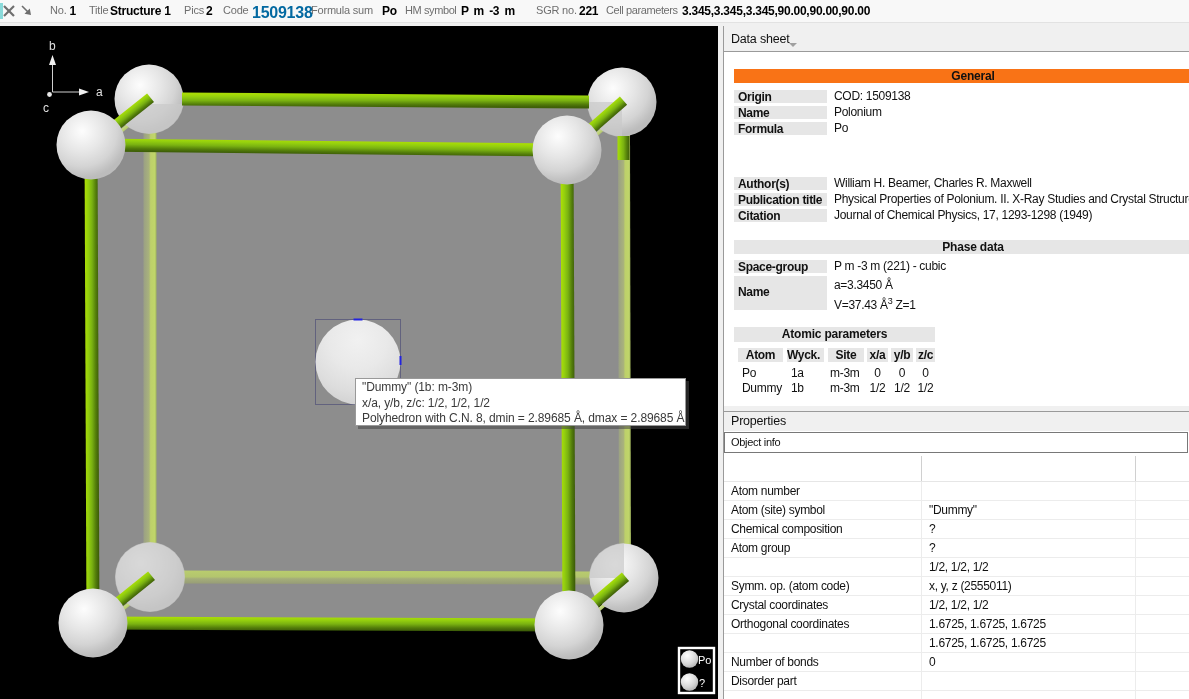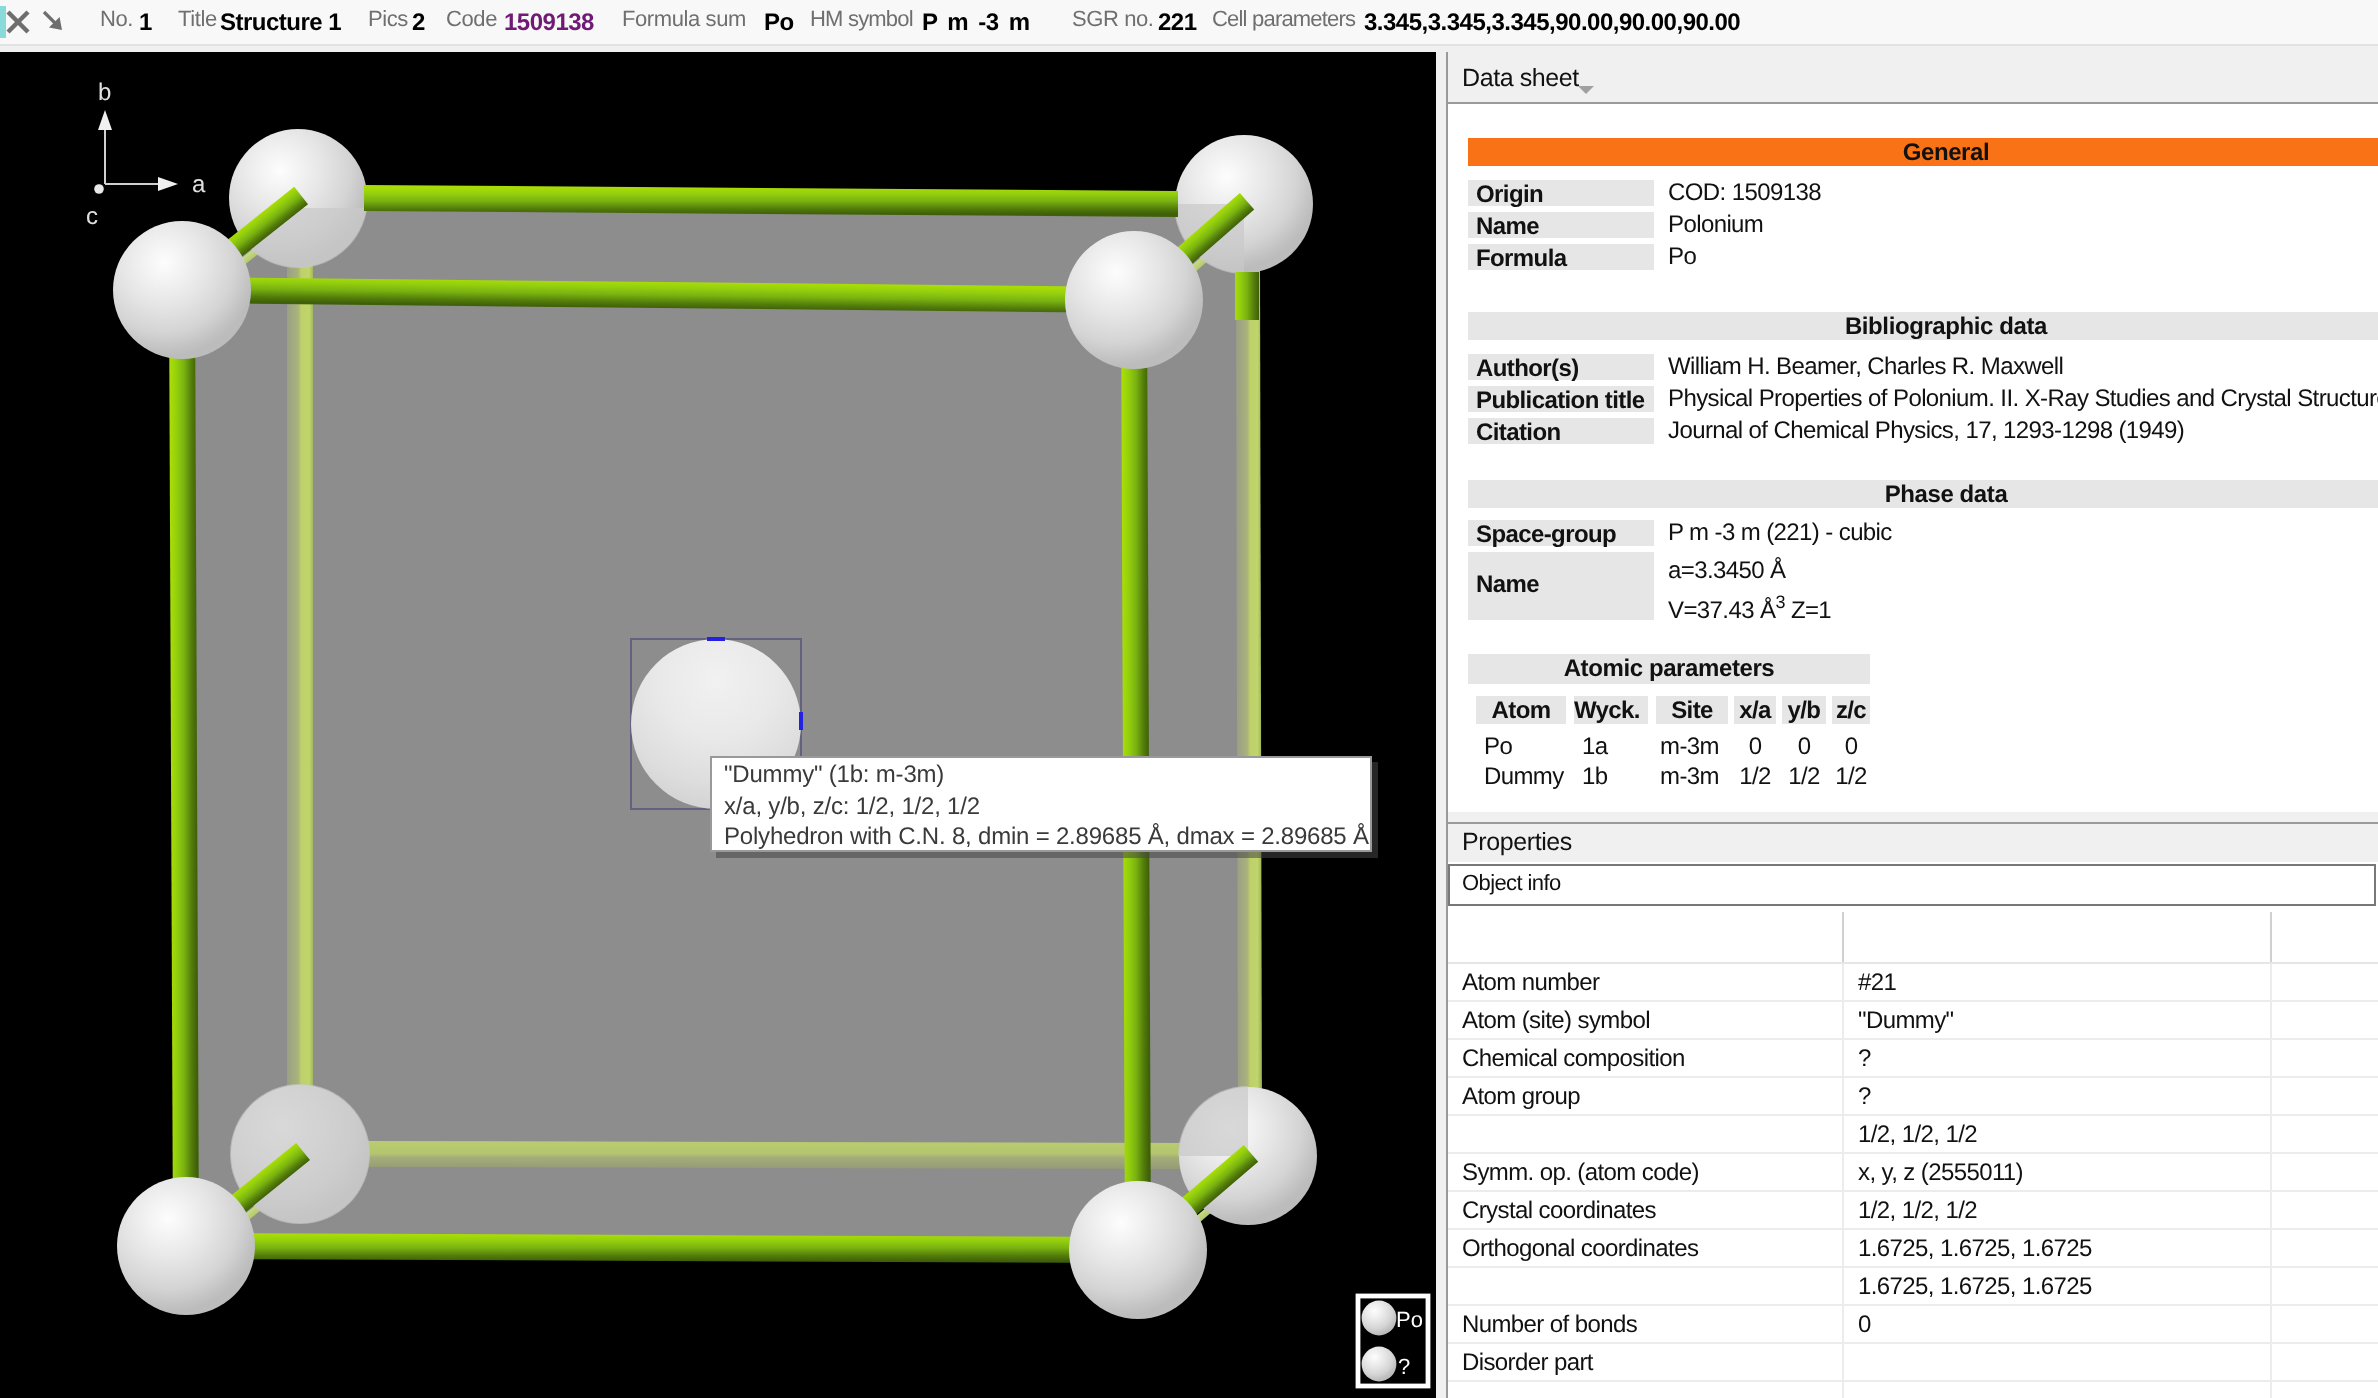--- a/index.html
+++ b/index.html
@@ -21,21 +21,21 @@
       </g>
       <polygon points="10,10 3.5,8.8 8.8,3.5" fill="#6e6e6e"></polygon>
     </svg>
     <div style="position:absolute;left:50px;top:4px;font-size:11px;color:#6f6f6f;letter-spacing:-0.2px;white-space:nowrap">No.</div>
     <div style="position:absolute;left:69.5px;top:4px;font-size:12px;color:#000;font-weight:600;letter-spacing:-0.25px;white-space:nowrap">1</div>
     <div style="position:absolute;left:89px;top:4px;font-size:11px;color:#6f6f6f;letter-spacing:-0.2px;white-space:nowrap">Title</div>
     <div style="position:absolute;left:110px;top:4px;font-size:12px;color:#000;font-weight:600;letter-spacing:-0.25px;white-space:nowrap">Structure 1</div>
     <div style="position:absolute;left:184px;top:4px;font-size:11px;color:#6f6f6f;letter-spacing:-0.2px;white-space:nowrap">Pics</div>
     <div style="position:absolute;left:206px;top:4px;font-size:12px;color:#000;font-weight:600;letter-spacing:-0.25px;white-space:nowrap">2</div>
     <div style="position:absolute;left:223px;top:4px;font-size:11px;color:#6f6f6f;letter-spacing:-0.2px;white-space:nowrap">Code</div>
-    <div style="position:absolute;left:252px;top:4px;font-size:12px;color:#701a75;font-weight:600;letter-spacing:-0.25px;white-space:nowrap">1509138</div>
+    <div style="position:absolute;left:252px;top:4px;font-size:16px;color:#0369a1;font-weight:600;letter-spacing:-0.25px;white-space:nowrap">1509138</div>
     <div style="position:absolute;left:311px;top:4px;font-size:11px;color:#6f6f6f;letter-spacing:-0.2px;white-space:nowrap">Formula sum</div>
     <div style="position:absolute;left:382px;top:4px;font-size:12px;color:#000;font-weight:600;letter-spacing:-0.25px;white-space:nowrap">Po</div>
     <div style="position:absolute;left:405px;top:4px;font-size:11px;color:#6f6f6f;letter-spacing:-0.2px;white-space:nowrap;letter-spacing:-0.4px">HM symbol</div>
     <div style="position:absolute;left:461px;top:4px;font-size:12px;color:#000;font-weight:600;letter-spacing:-0.25px;white-space:nowrap;word-spacing:2px">P m -3 m</div>
     <div style="position:absolute;left:536px;top:4px;font-size:11px;color:#6f6f6f;letter-spacing:-0.2px;white-space:nowrap">SGR no.</div>
     <div style="position:absolute;left:579px;top:4px;font-size:12px;color:#000;font-weight:600;letter-spacing:-0.25px;white-space:nowrap">221</div>
     <div style="position:absolute;left:606px;top:4px;font-size:11px;color:#6f6f6f;letter-spacing:-0.2px;white-space:nowrap;letter-spacing:-0.4px">Cell parameters</div>
     <div style="position:absolute;left:682px;top:4px;font-size:12px;color:#000;font-weight:600;letter-spacing:-0.25px;white-space:nowrap">3.345,3.345,3.345,90.00,90.00,90.00</div>
 <svg width="718" height="673" viewBox="0 0 718 673" style="position:absolute;left:0;top:26px">
 <defs>
@@ -232,23 +232,20 @@
     <div style="position:absolute;left:789px;top:43px;width:0;height:0;border-left:4px solid transparent;border-right:4px solid transparent;border-top:4px solid #a0a0a0"></div>
     <div style="position:absolute;left:734px;top:69px;width:521px;height:14px;background:#f97316;overflow:hidden">
       <div style="position:absolute;left:0;top:0;width:478px;text-align:center;font-weight:bold;font-size:12px;color:#111;line-height:14px;letter-spacing:-0.2px">General</div>
     </div>
     <div style="position:absolute;left:734px;top:90px;width:93px;height:13px;background:#e6e6e6;font-weight:bold;font-size:12px;color:#111;line-height:14px;padding-left:4px;box-sizing:border-box;letter-spacing:-0.3px;white-space:nowrap">Origin</div>
     <div style="position:absolute;left:834px;top:90px;width:360px;height:13px;font-size:12px;color:#111;line-height:13px;letter-spacing:-0.3px;white-space:nowrap;overflow:hidden">COD: 1509138</div>
     <div style="position:absolute;left:734px;top:106px;width:93px;height:13px;background:#e6e6e6;font-weight:bold;font-size:12px;color:#111;line-height:14px;padding-left:4px;box-sizing:border-box;letter-spacing:-0.3px;white-space:nowrap">Name</div>
     <div style="position:absolute;left:834px;top:106px;width:360px;height:13px;font-size:12px;color:#111;line-height:13px;letter-spacing:-0.3px;white-space:nowrap;overflow:hidden">Polonium</div>
     <div style="position:absolute;left:734px;top:122px;width:93px;height:13px;background:#e6e6e6;font-weight:bold;font-size:12px;color:#111;line-height:14px;padding-left:4px;box-sizing:border-box;letter-spacing:-0.3px;white-space:nowrap">Formula</div>
     <div style="position:absolute;left:834px;top:122px;width:360px;height:13px;font-size:12px;color:#111;line-height:13px;letter-spacing:-0.3px;white-space:nowrap;overflow:hidden">Po</div>
-    <div style="position:absolute;left:734px;top:156px;width:455px;height:14px;background:#e6e6e6;overflow:hidden">
-      <div style="position:absolute;left:0;top:0;width:478px;text-align:center;font-weight:bold;font-size:12px;color:#111;line-height:14px;letter-spacing:-0.2px">Bibliographic data</div>
-    </div>
     <div style="position:absolute;left:734px;top:177px;width:93px;height:13px;background:#e6e6e6;font-weight:bold;font-size:12px;color:#111;line-height:14px;padding-left:4px;box-sizing:border-box;letter-spacing:-0.3px;white-space:nowrap">Author(s)</div>
     <div style="position:absolute;left:834px;top:177px;width:360px;height:13px;font-size:12px;color:#111;line-height:13px;letter-spacing:-0.3px;white-space:nowrap;overflow:hidden">William H. Beamer, Charles R. Maxwell</div>
     <div style="position:absolute;left:734px;top:193px;width:93px;height:13px;background:#e6e6e6;font-weight:bold;font-size:12px;color:#111;line-height:14px;padding-left:4px;box-sizing:border-box;letter-spacing:-0.3px;white-space:nowrap">Publication title</div>
     <div style="position:absolute;left:834px;top:193px;width:360px;height:13px;font-size:12px;color:#111;line-height:13px;letter-spacing:-0.3px;white-space:nowrap;overflow:hidden">Physical Properties of Polonium. II. X-Ray Studies and Crystal Structure</div>
     <div style="position:absolute;left:734px;top:209px;width:93px;height:13px;background:#e6e6e6;font-weight:bold;font-size:12px;color:#111;line-height:14px;padding-left:4px;box-sizing:border-box;letter-spacing:-0.3px;white-space:nowrap">Citation</div>
     <div style="position:absolute;left:834px;top:209px;width:360px;height:13px;font-size:12px;color:#111;line-height:13px;letter-spacing:-0.3px;white-space:nowrap;overflow:hidden">Journal of Chemical Physics, 17, 1293-1298 (1949)</div>
     <div style="position:absolute;left:734px;top:240px;width:455px;height:14px;background:#e6e6e6;overflow:hidden">
       <div style="position:absolute;left:0;top:0;width:478px;text-align:center;font-weight:bold;font-size:12px;color:#111;line-height:14px;letter-spacing:-0.2px">Phase data</div>
     </div>
     <div style="position:absolute;left:734px;top:260px;width:93px;height:13px;background:#e6e6e6;font-weight:bold;font-size:12px;color:#111;line-height:14px;padding-left:4px;box-sizing:border-box;letter-spacing:-0.3px;white-space:nowrap">Space-group</div>
@@ -279,21 +276,20 @@
     <div style="position:absolute;left:723px;top:411px;width:466px;height:1px;background:#9a9a9a"></div>
     <div style="position:absolute;left:724px;top:412px;width:465px;height:19px;background:#f0f0f0"></div>
     <div style="position:absolute;left:731px;top:414px;width:150px;height:16px;font-size:12.5px;color:#111;letter-spacing:-0.2px">Properties</div>
     <div style="position:absolute;left:724px;top:431px;width:465px;height:268px;background:#fff"></div>
     <div style="position:absolute;left:724px;top:432px;width:464px;height:21px;background:#fff;border:1px solid #787878;box-sizing:border-box"></div>
     <div style="position:absolute;left:731px;top:436px;width:150px;height:14px;font-size:11px;color:#111;letter-spacing:-0.3px">Object info</div>
     <div style="position:absolute;left:921px;top:456px;width:1px;height:25px;background:#d0d0d0"></div>
     <div style="position:absolute;left:1135px;top:456px;width:1px;height:25px;background:#d0d0d0"></div>
     <div style="position:absolute;left:724px;top:481px;width:465px;height:1px;background:#e6e6e6"></div>
     <div style="position:absolute;left:731px;top:482px;width:185px;height:19px;font-size:12px;color:#111;line-height:19px;letter-spacing:-0.3px;white-space:nowrap">Atom number</div>
-    <div style="position:absolute;left:929px;top:482px;width:200px;height:19px;font-size:12px;color:#111;line-height:19px;letter-spacing:-0.3px;white-space:nowrap">#21</div>
     <div style="position:absolute;left:724px;top:500px;width:465px;height:1px;background:#ececec"></div>
     <div style="position:absolute;left:731px;top:501px;width:185px;height:19px;font-size:12px;color:#111;line-height:19px;letter-spacing:-0.3px;white-space:nowrap">Atom (site) symbol</div>
     <div style="position:absolute;left:929px;top:501px;width:200px;height:19px;font-size:12px;color:#111;line-height:19px;letter-spacing:-0.3px;white-space:nowrap">"Dummy"</div>
     <div style="position:absolute;left:724px;top:519px;width:465px;height:1px;background:#ececec"></div>
     <div style="position:absolute;left:731px;top:520px;width:185px;height:19px;font-size:12px;color:#111;line-height:19px;letter-spacing:-0.3px;white-space:nowrap">Chemical composition</div>
     <div style="position:absolute;left:929px;top:520px;width:200px;height:19px;font-size:12px;color:#111;line-height:19px;letter-spacing:-0.3px;white-space:nowrap">?</div>
     <div style="position:absolute;left:724px;top:538px;width:465px;height:1px;background:#ececec"></div>
     <div style="position:absolute;left:731px;top:539px;width:185px;height:19px;font-size:12px;color:#111;line-height:19px;letter-spacing:-0.3px;white-space:nowrap">Atom group</div>
     <div style="position:absolute;left:929px;top:539px;width:200px;height:19px;font-size:12px;color:#111;line-height:19px;letter-spacing:-0.3px;white-space:nowrap">?</div>
     <div style="position:absolute;left:724px;top:557px;width:465px;height:1px;background:#ececec"></div>

